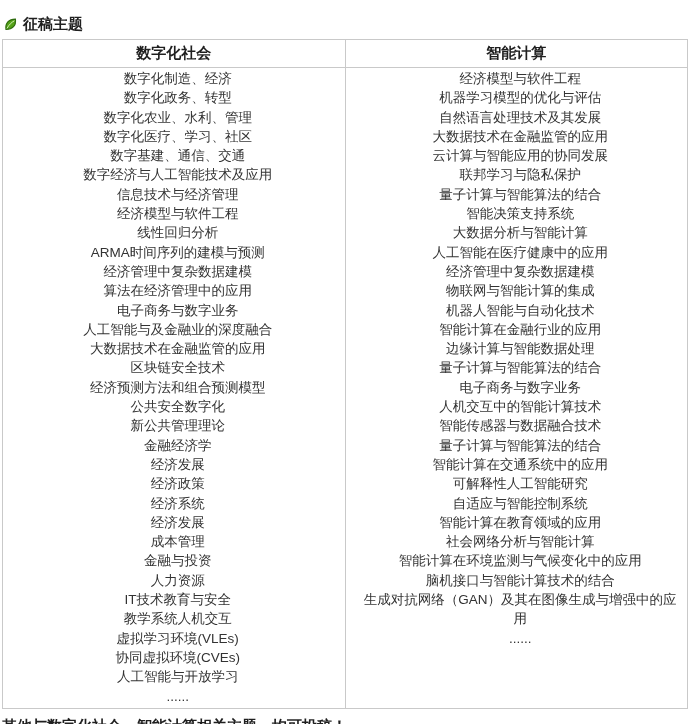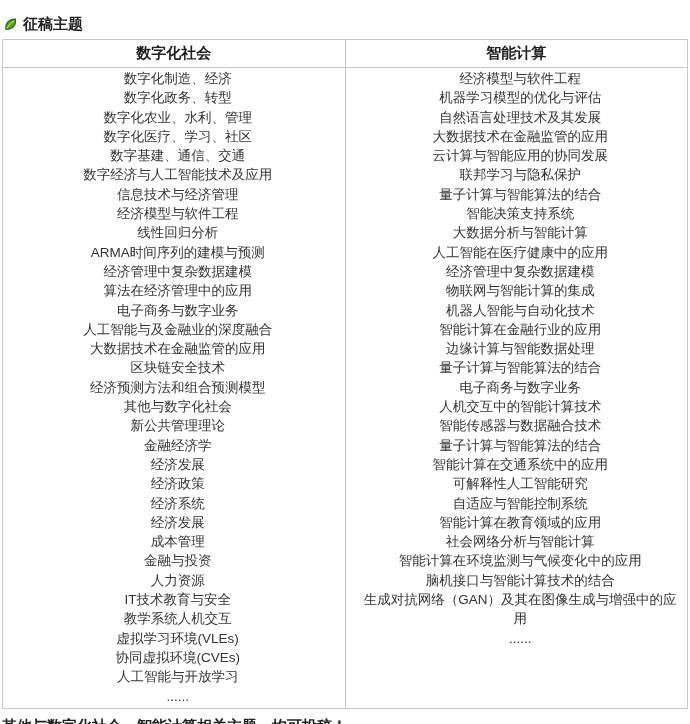--- a/index.html
+++ b/index.html
@@ -94,21 +94,21 @@
             <div class="topic">经济模型与软件工程</div>
             <div class="topic">线性回归分析</div>
             <div class="topic">ARMA时间序列的建模与预测</div>
             <div class="topic">经济管理中复杂数据建模</div>
             <div class="topic">算法在经济管理中的应用</div>
             <div class="topic">电子商务与数字业务</div>
             <div class="topic">人工智能与及金融业的深度融合</div>
             <div class="topic">大数据技术在金融监管的应用</div>
             <div class="topic">区块链安全技术</div>
             <div class="topic">经济预测方法和组合预测模型</div>
-            <div class="topic">其他与数字化社会</div>
+            <div class="topic">公共安全数字化</div>
             <div class="topic">新公共管理理论</div>
             <div class="topic">金融经济学</div>
             <div class="topic">经济发展</div>
             <div class="topic">经济政策</div>
             <div class="topic">经济系统</div>
             <div class="topic">经济发展</div>
             <div class="topic">成本管理</div>
             <div class="topic">金融与投资</div>
             <div class="topic">人力资源</div>
             <div class="topic">IT技术教育与安全</div>

